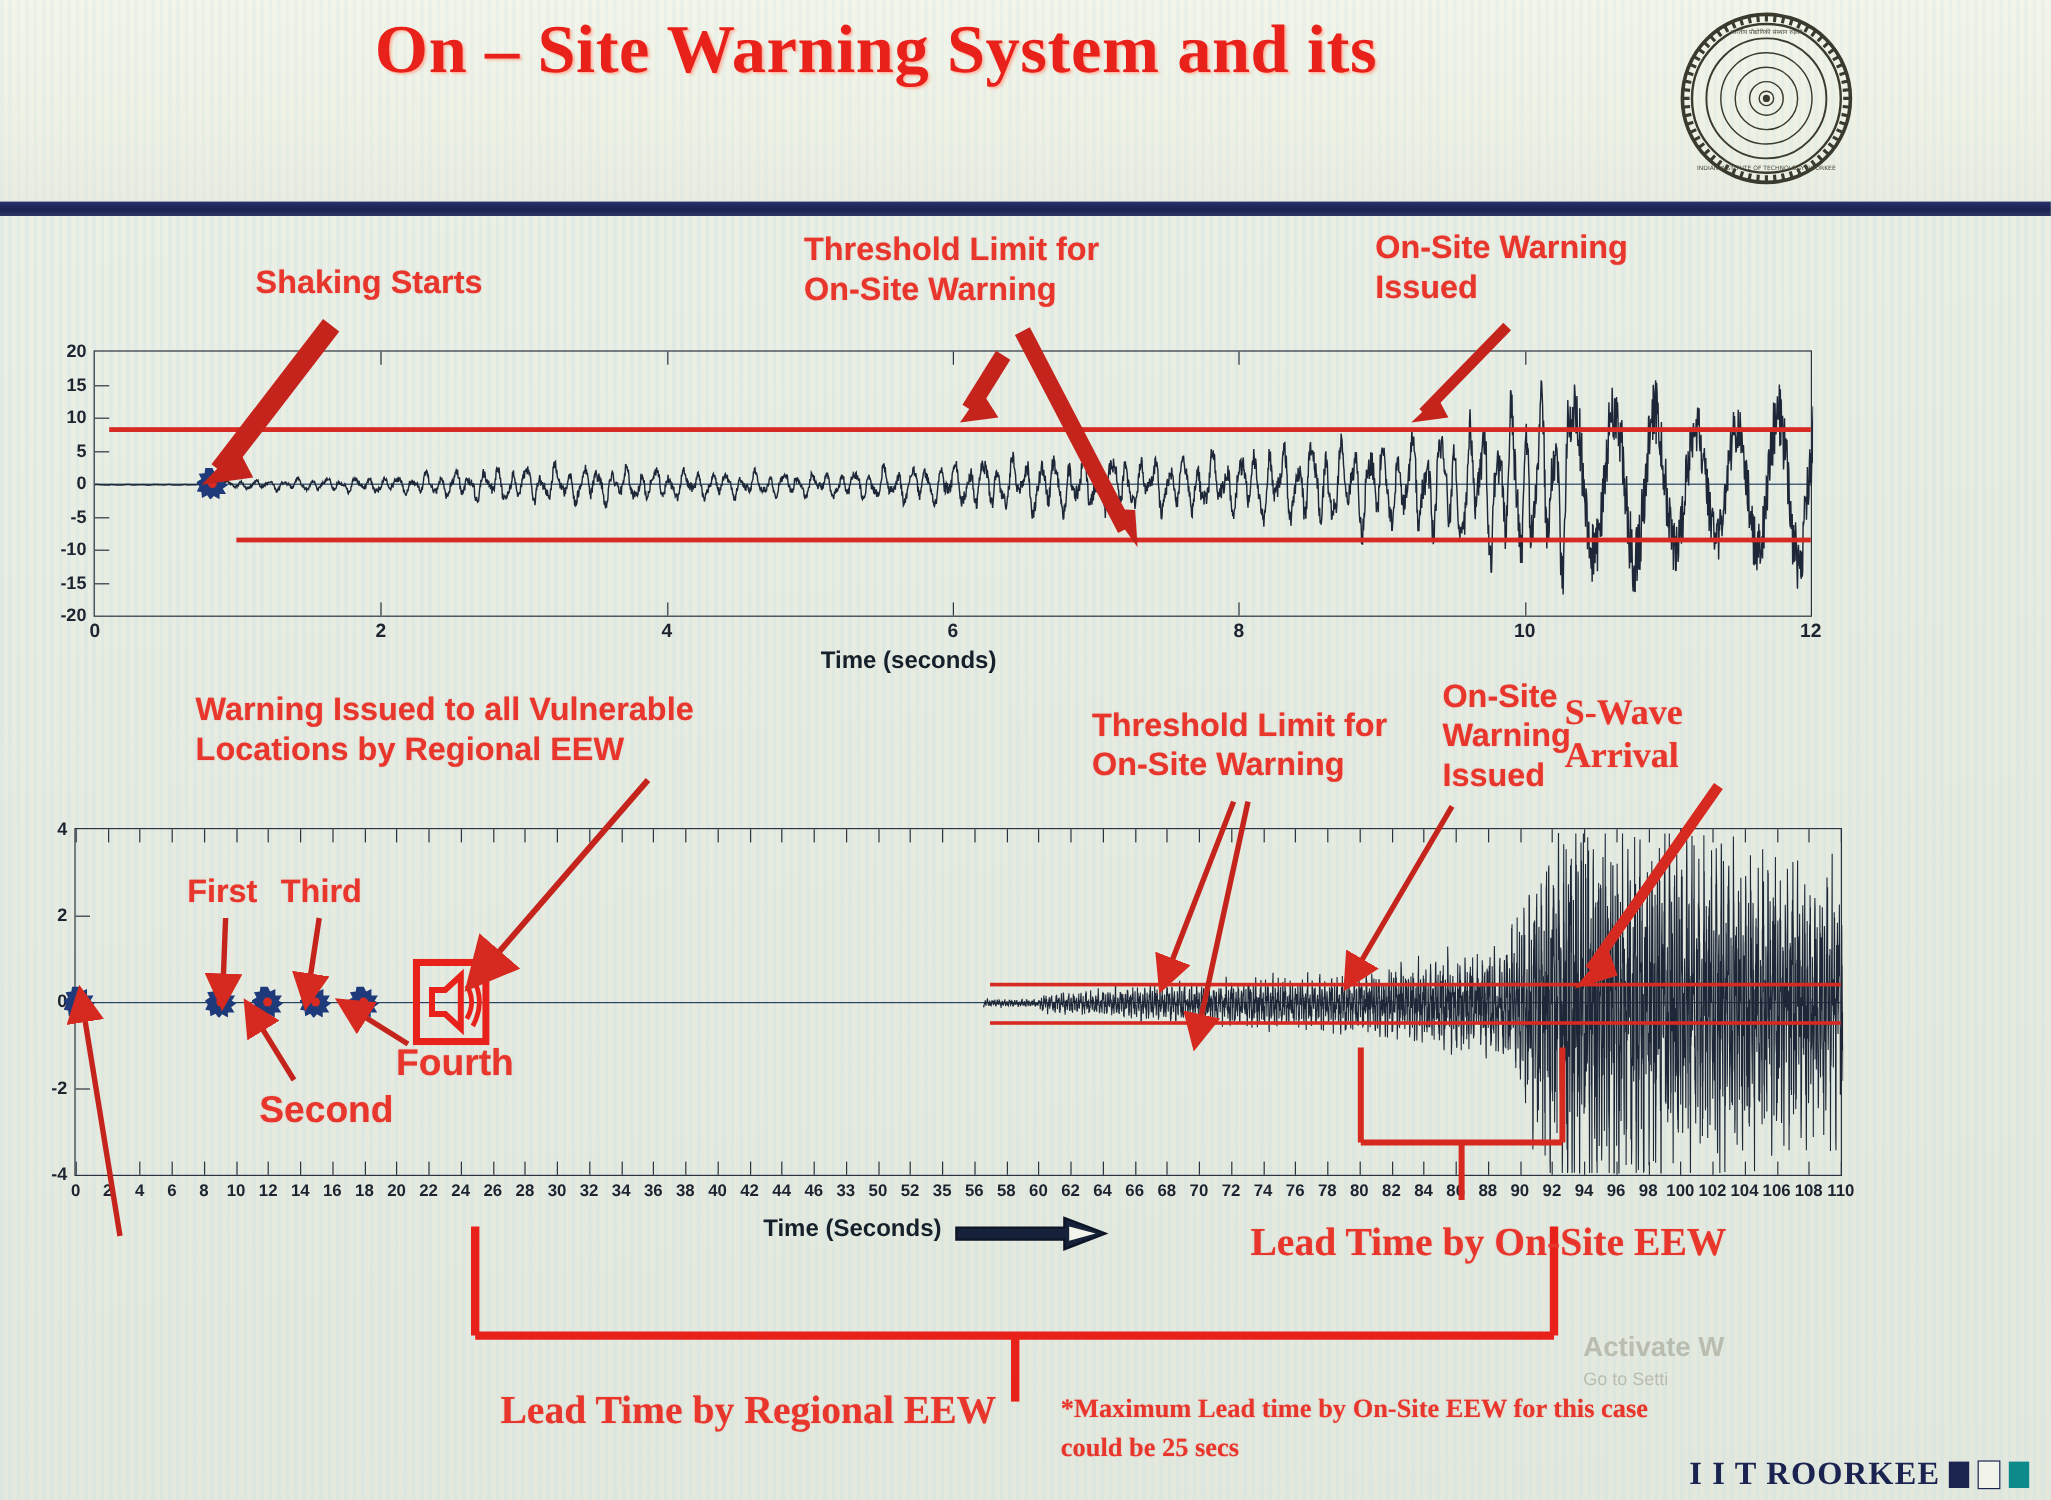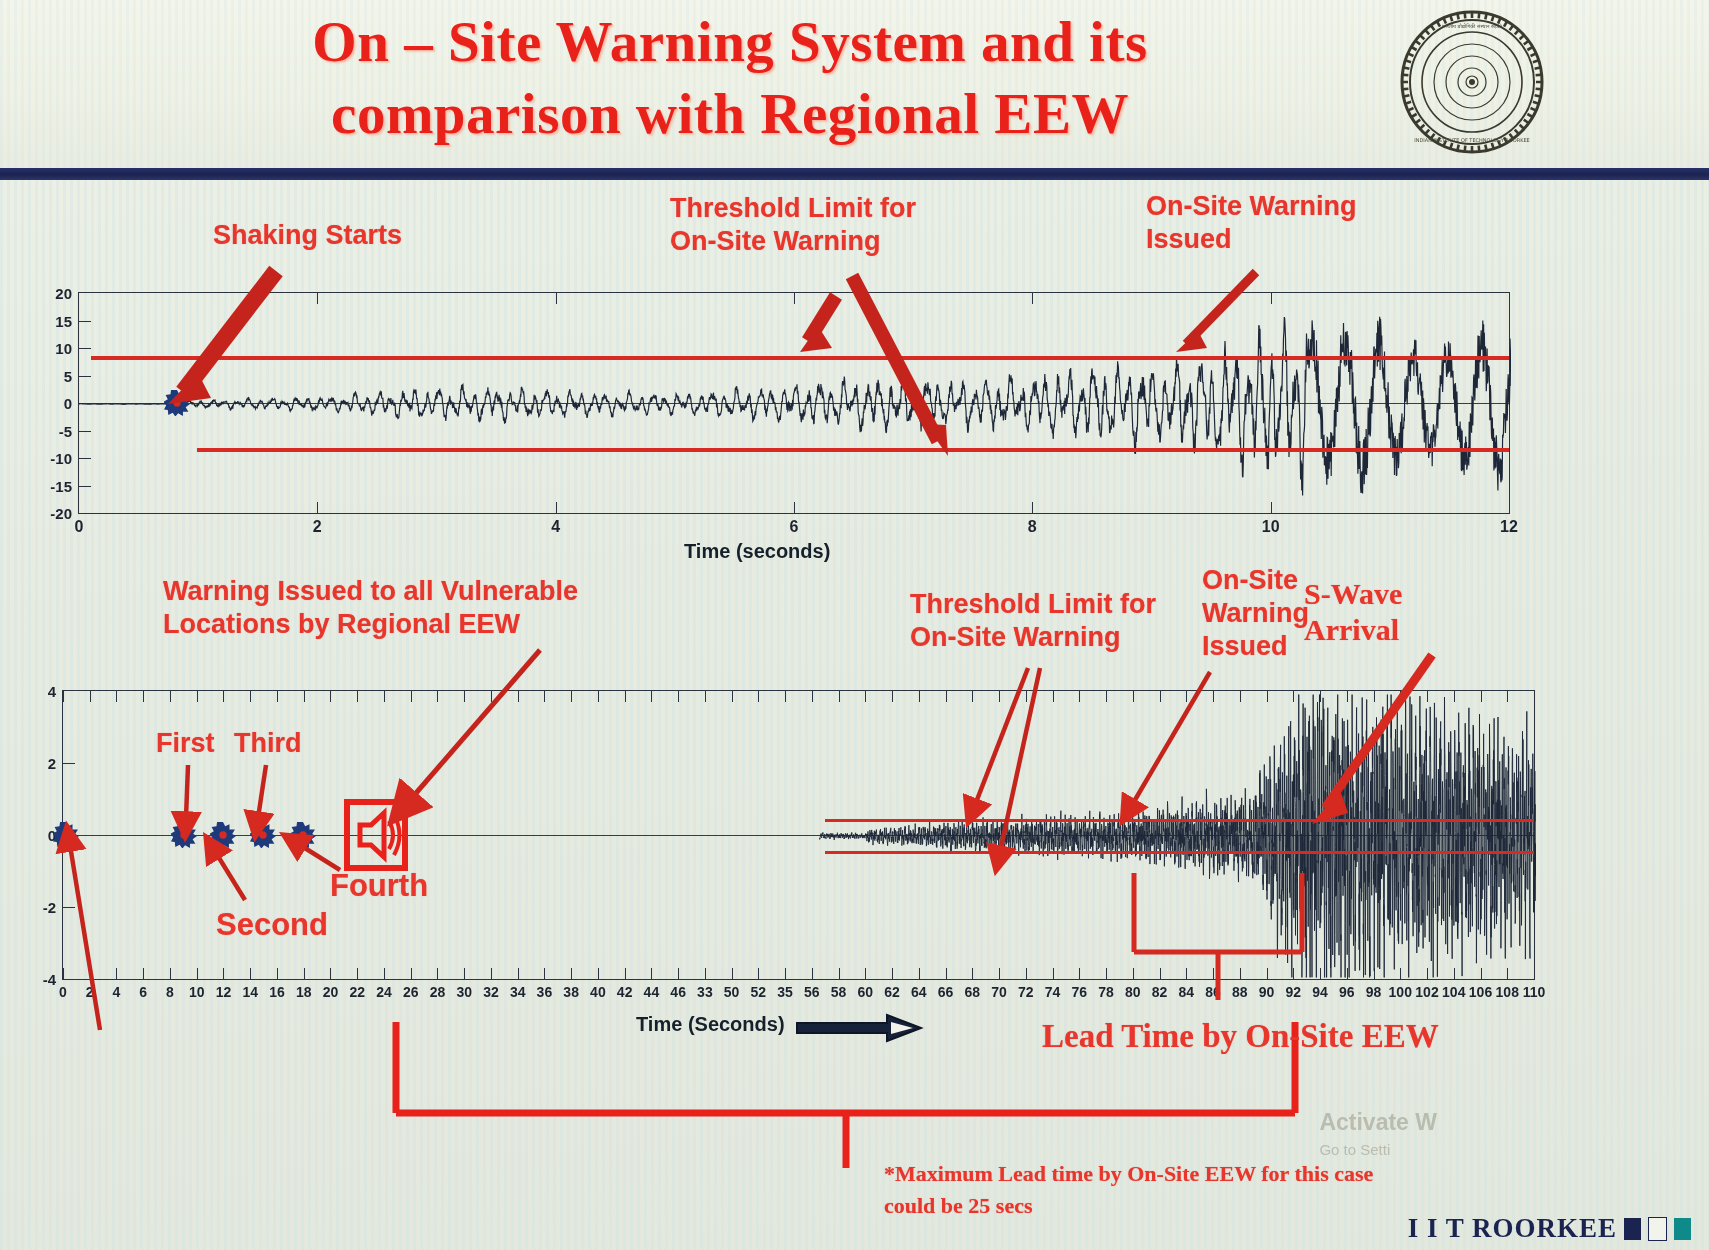--- a/index.html
+++ b/index.html
@@ -91,21 +91,20 @@
   .brandsq{width:17px;height:22px;display:inline-block;}
 </style>
 </head>
 <body>
 
 <div id="slide">
 
   <div id="title-band">
     <div id="title-text">
       <div>On – Site Warning System and its</div>
-      <div>comparison with Regional EEW</div>
     </div>
   </div>
   <div id="title-rule"></div>
 
   <svg id="iit-logo" viewBox="0 0 148 148">
     <g stroke="#3a3a2e" fill="none">
       <circle cx="74" cy="74" r="70" stroke-width="3"></circle>
       <circle cx="74" cy="74" r="62" stroke-width="2"></circle>
       <circle cx="74" cy="74" r="50" stroke-width="1.6"></circle>
       <circle cx="74" cy="74" r="38" stroke-width="1.2"></circle>
@@ -480,20 +479,21 @@
     <path d="M1340 790 L1312 824 L1348 813 Z" fill="#d6291f"></path>
 
     <path d="M1134 873 L1134 952 M1134 952 L1302 952 M1302 952 L1302 873" stroke="#d6291f" stroke-width="5" fill="none"></path>
     <path d="M1218 952 L1218 1000" stroke="#d6291f" stroke-width="5" fill="none"></path>
 
     <path d="M396 1022 L396 1113 M396 1113 L1295 1113 M1295 1113 L1295 1022" stroke="#e8211a" stroke-width="7" fill="none"></path>
     <path d="M846 1113 L846 1168" stroke="#e8211a" stroke-width="7" fill="none"></path>
   </svg>
 
   <div class="anno serif" style="left:1042px;top:1018px;font-size:33px;z-index:6;">Lead Time by On-Site EEW</div>
+  <div class="anno serif" style="left:417px;top:1158px;font-size:33px;z-index:6;">Lead Time by Regional EEW</div>
   <div class="anno serif small" style="left:884px;top:1158px;font-size:22px;line-height:32px;z-index:6;">*Maximum Lead time by On-Site EEW for this case
 could be 25 secs</div>
 
   <div id="wm">
     <div>Activate W</div>
     <div style="font-size:15px;font-weight:normal;">Go to Setti</div>
   </div>
   <div id="brand">
     <span>I I T ROORKEE</span>
     <span class="brandsq" style="background:#1b2350;"></span>

